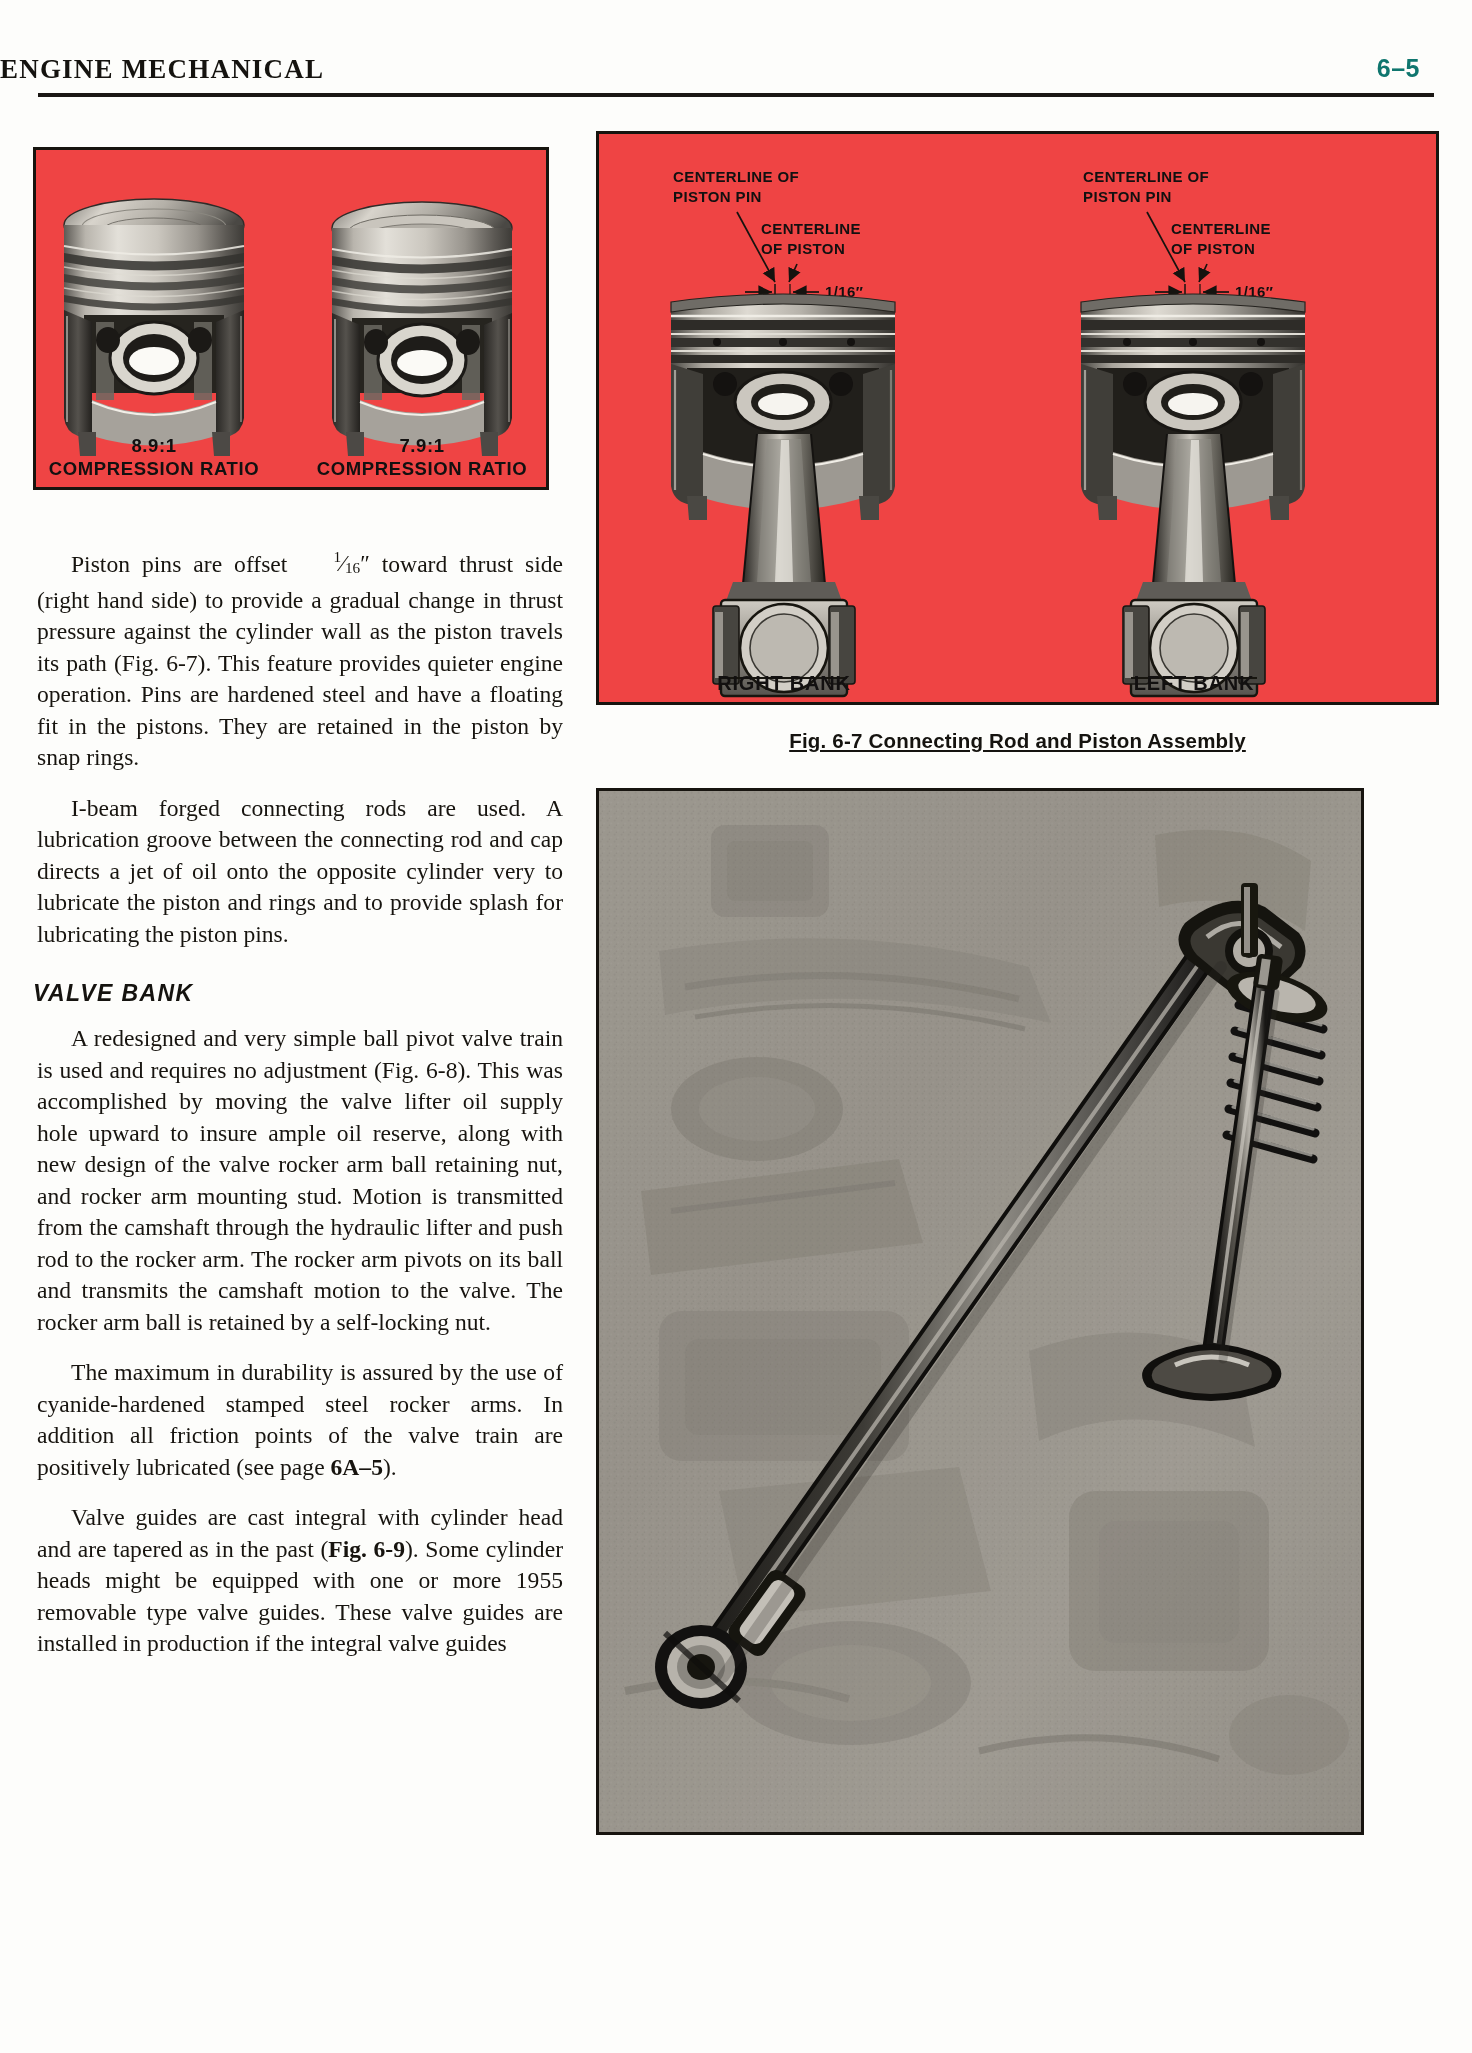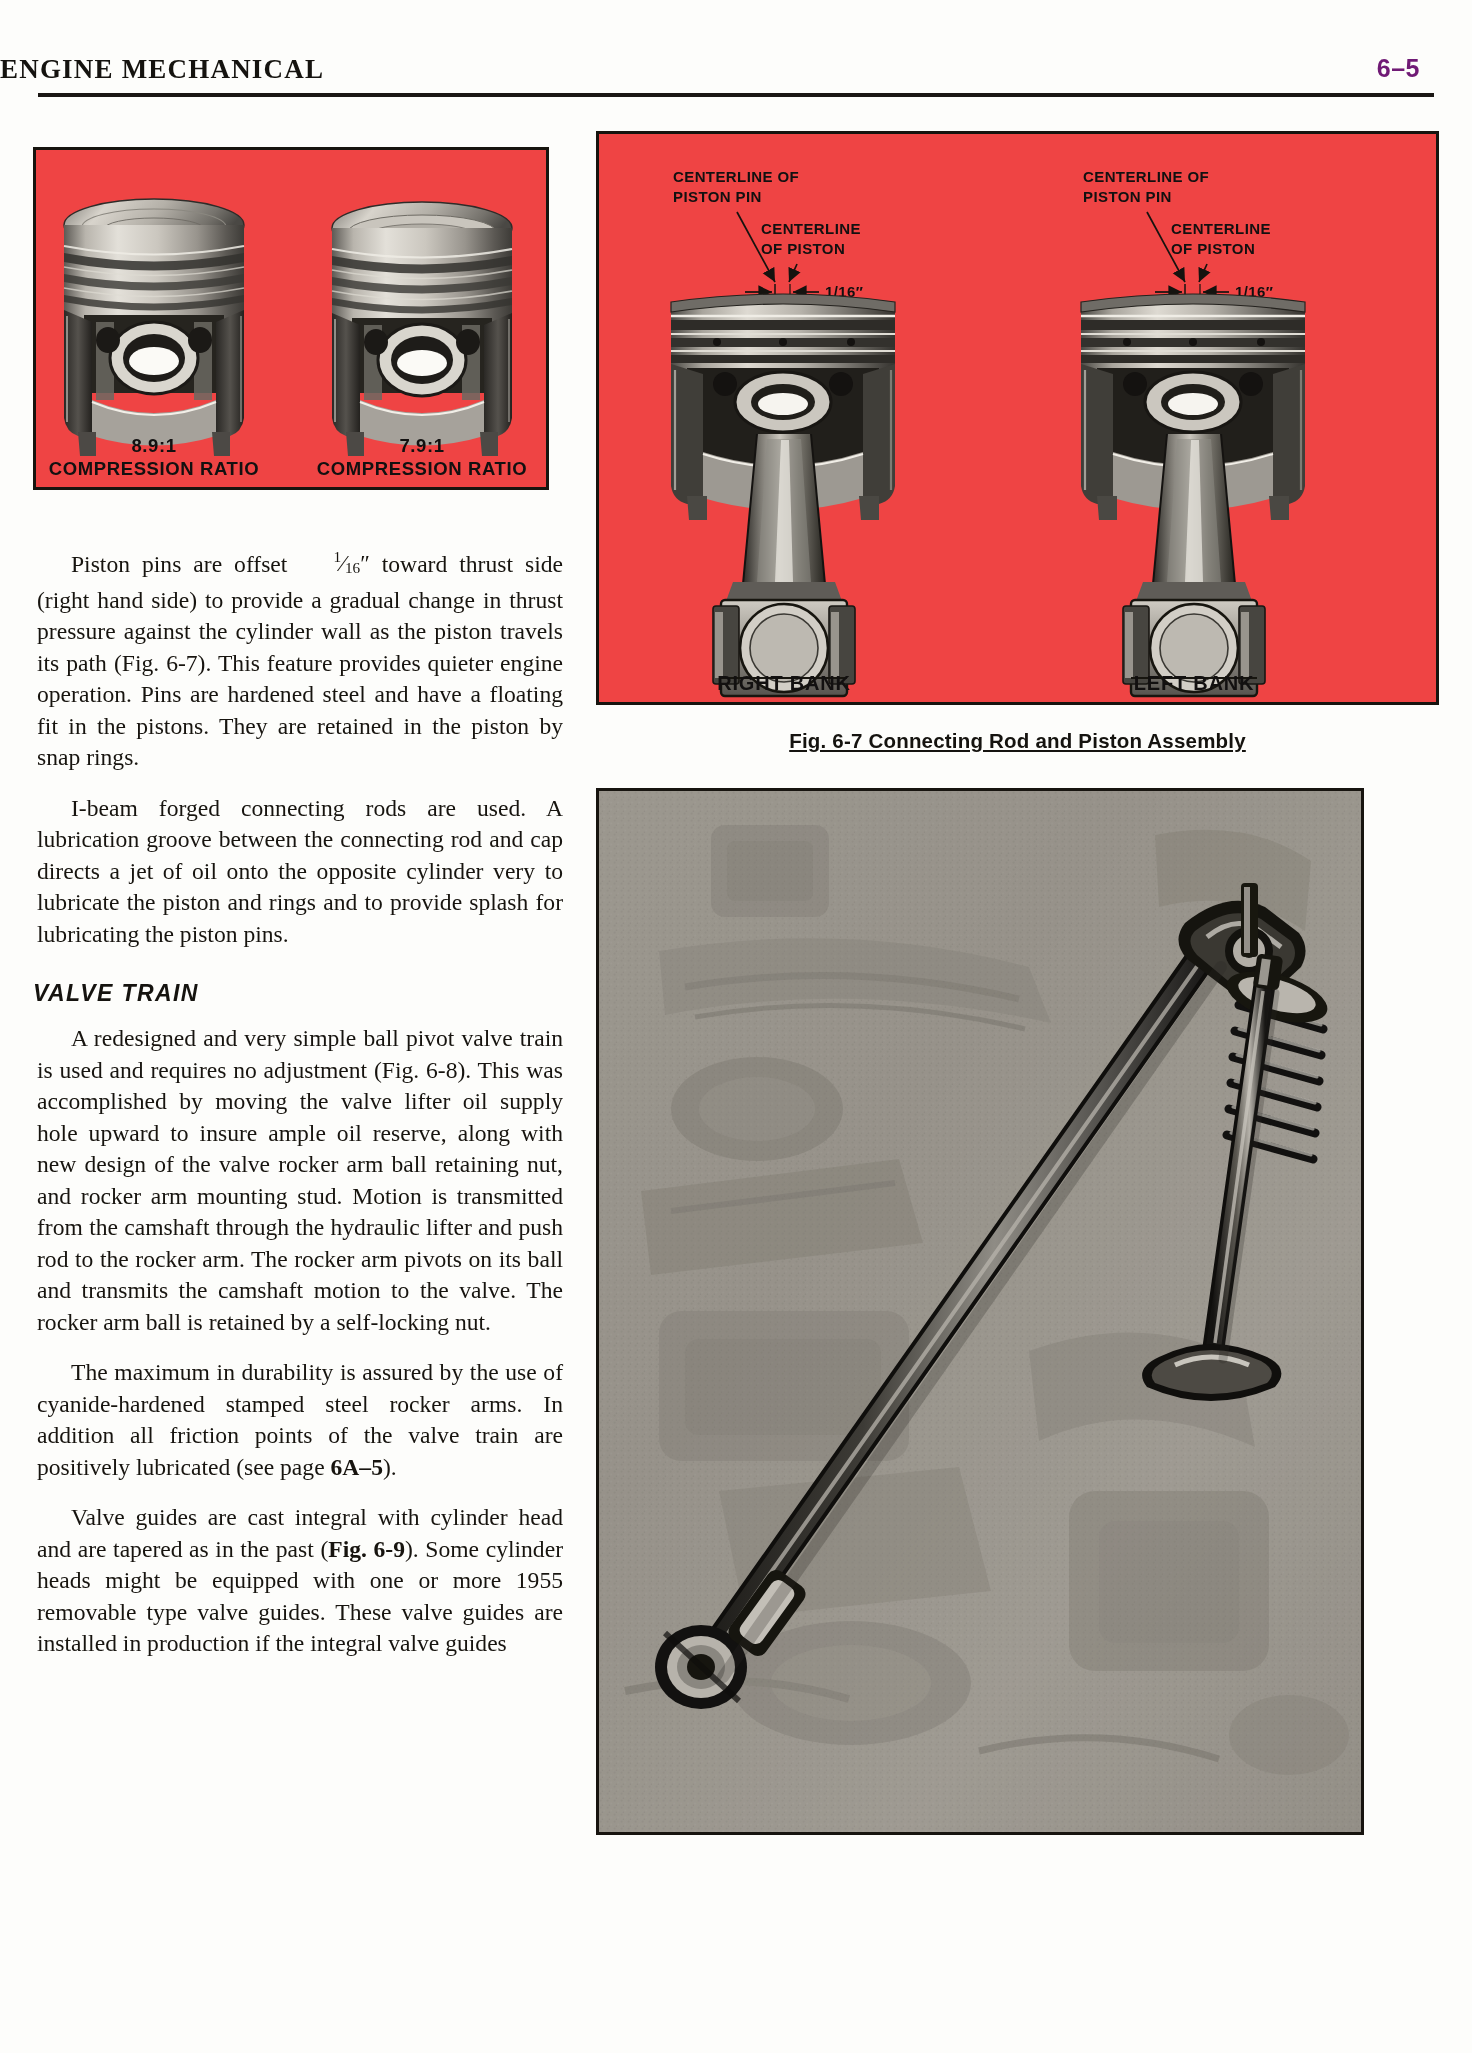--- a/index.html
+++ b/index.html
@@ -13,21 +13,21 @@
   
   .hdr{position:absolute;left:0;top:52px;width:1472px;height:40px;}
   .hdr-title{
     position:absolute;left:0;top:2px;width:1472px;text-align:left;
     font-family:"Liberation Serif",serif;font-weight:bold;
     font-size:27px;letter-spacing:1.2px;color:#15130f;
   }
   .hdr-page{
     position:absolute;right:52px;top:2px;
     font-family:"Liberation Sans",sans-serif;font-weight:bold;
-    font-size:25px;color:#701a75;letter-spacing:0.5px;
+    font-size:25px;color:#0f766e;letter-spacing:0.5px;
   }
   .hdr-rule{
     position:absolute;left:38px;top:93px;width:1396px;height:4px;
     background:#1a1714;
   }
 
   
   .colL{position:absolute;left:33px;top:147px;width:530px;}
   .colR{position:absolute;left:596px;top:131px;width:843px;}
 
@@ -188,21 +188,21 @@
     </div>
 
 
     <div style="margin-top:52px;">
       <p class="body ind">
         <span>Piston pins are offset </span><span class="frac"><sup>1</sup>⁄<sub>16</sub>″</span><span> toward thrust side (right hand side) to provide a gradual change in thrust pressure against the cylinder wall as the piston travels its path (Fig. 6-7). This feature provides quieter engine operation. Pins are hardened steel and have a floating fit in the pistons. They are retained in the piston by snap rings.</span>
       </p>
 
       <p class="body ind">I-beam forged connecting rods are used. A lubrication groove between the connecting rod and cap directs a jet of oil onto the opposite cylinder very to lubricate the piston and rings and to provide splash for lubricating the piston pins.</p>
 
-      <div class="sechead">VALVE TRAIN</div>
+      <div class="sechead">VALVE BANK</div>
 
       <p class="body ind">A redesigned and very simple ball pivot valve train is used and requires no adjustment (Fig. 6-8). This was accomplished by moving the valve lifter oil supply hole upward to insure ample oil reserve, along with new design of the valve rocker arm ball retaining nut, and rocker arm mounting stud. Motion is transmitted from the camshaft through the hydraulic lifter and push rod to the rocker arm. The rocker arm pivots on its ball and transmits the camshaft motion to the valve. The rocker arm ball is retained by a self-locking nut.</p>
 
       <p class="body ind">
         <span>The maximum in durability is assured by the use of cyanide-hardened stamped steel rocker arms. In addition all friction points of the valve train are positively lubricated (see page </span><span class="b">6A–5</span><span>).</span>
       </p>
 
       <p class="body ind">
         <span>Valve guides are cast integral with cylinder head and are tapered as in the past (</span><span class="b">Fig. 6-9</span><span>). Some cylinder heads might be equipped with one or more 1955 removable type valve guides. These valve guides are installed in production if the integral valve guides</span>
       </p>

